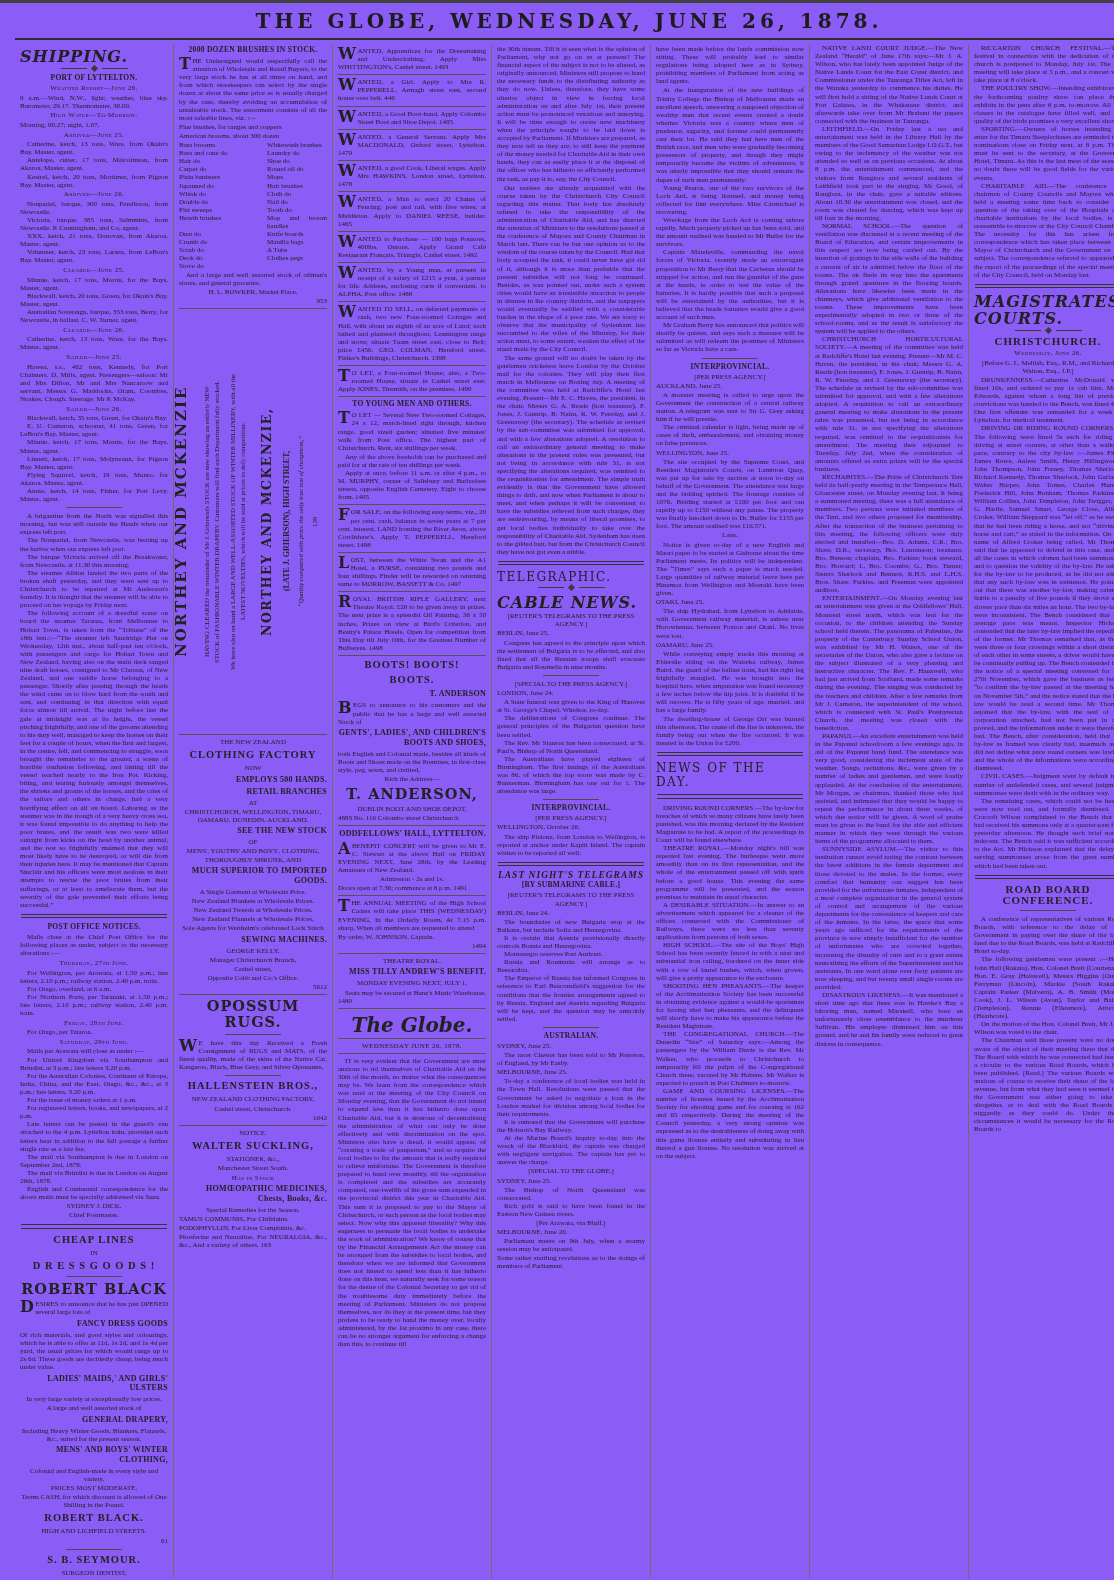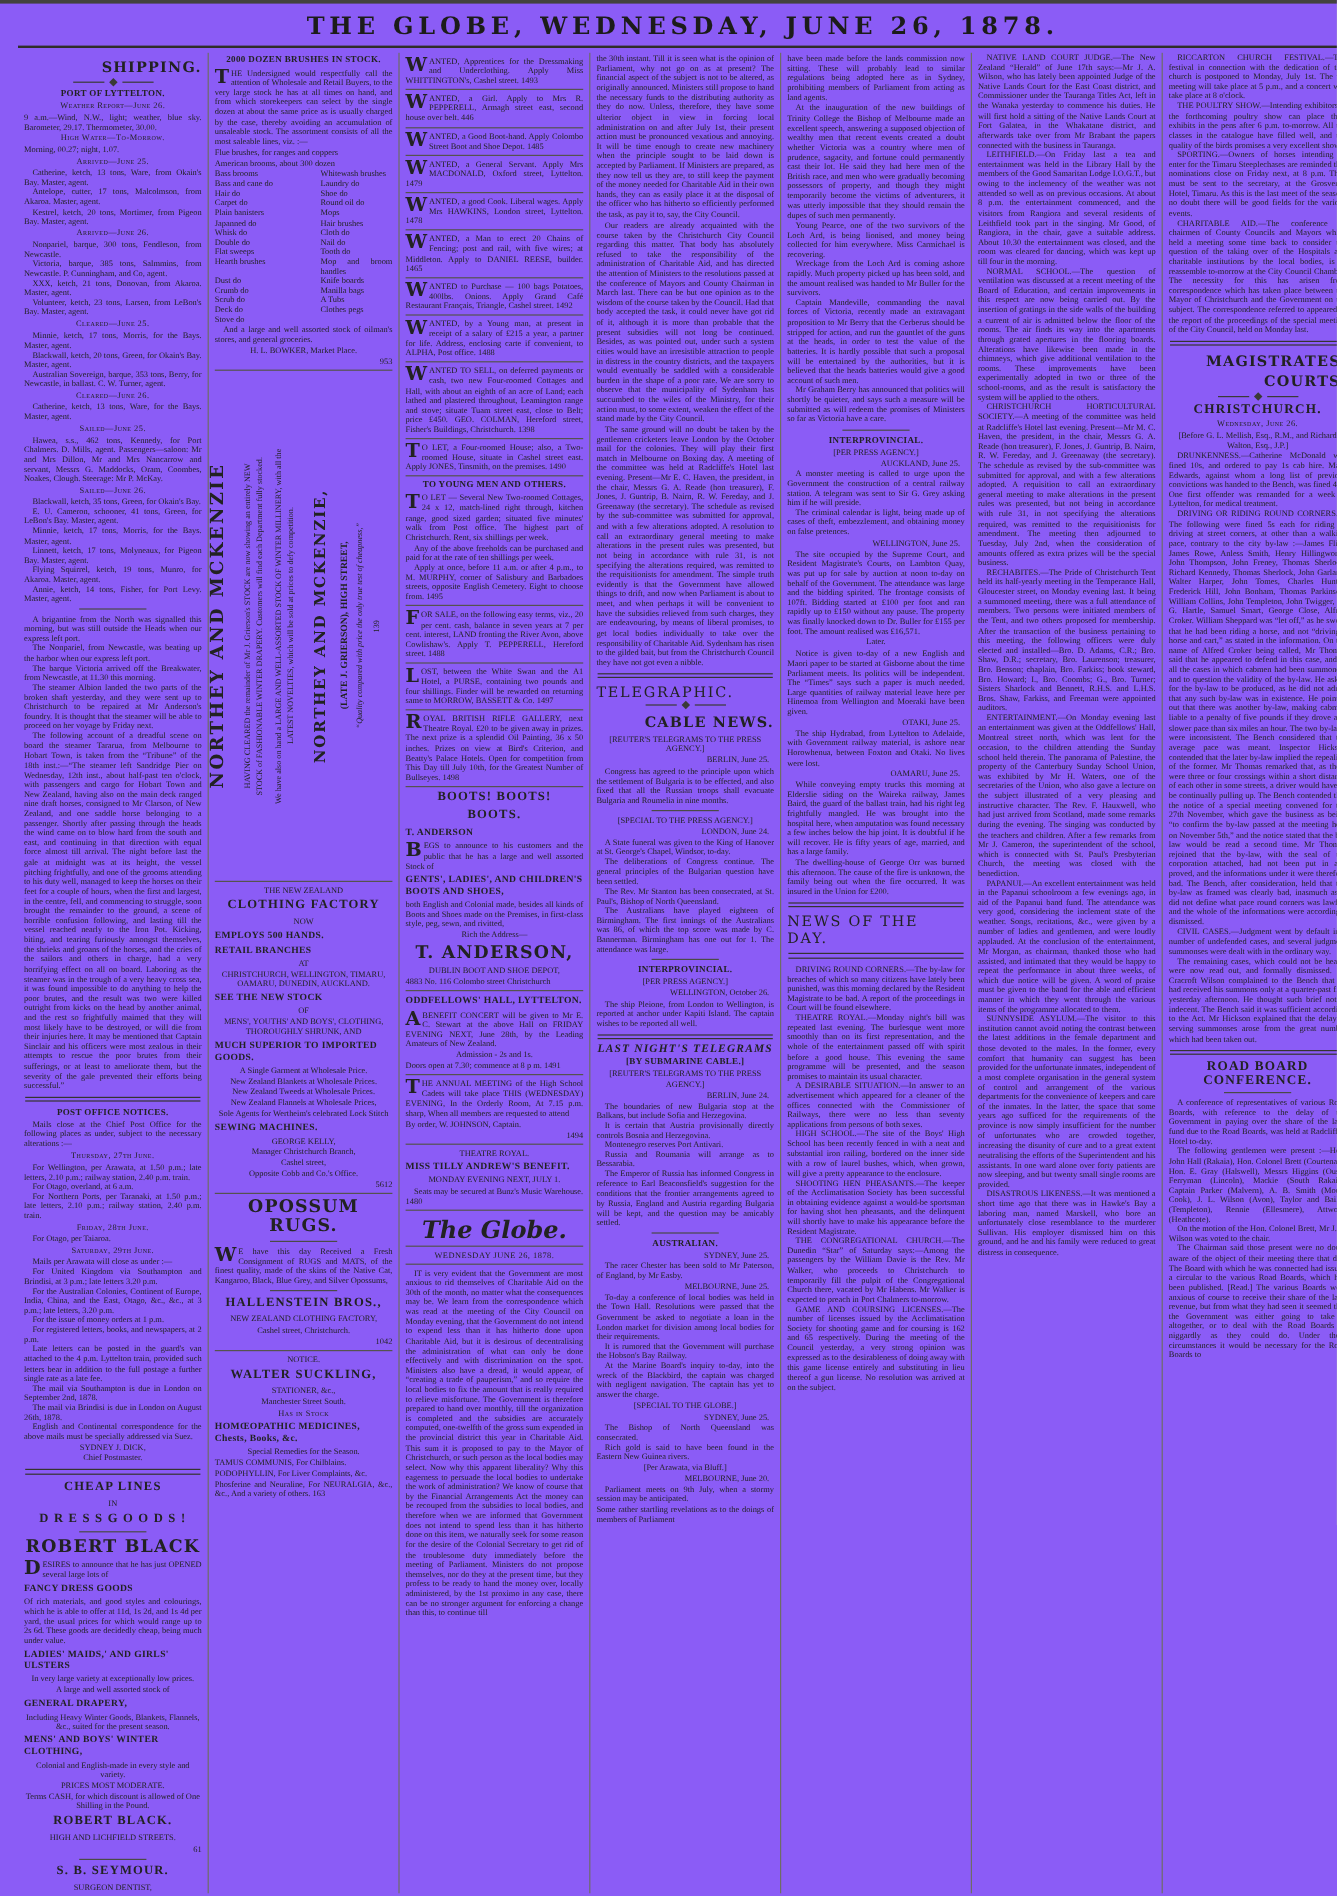--- a/index.html
+++ b/index.html
@@ -6,39 +6,39 @@
   #page{position:relative;width:1114px;height:1580px;background:#8b5cf6;overflow:hidden;
         font-family:"Liberation Serif","DejaVu Serif",serif;color:#222;padding-left:12px;}
   #topedge{position:absolute;top:0;left:0;right:0;height:3px;background:#43423e;}
   #masthead{padding-top:9px;text-align:center;font-family:"DejaVu Serif",serif;
             font-weight:bold;font-size:20px;letter-spacing:4px;color:#1c1c1a;}
   #mastrule{border-top:2px solid #2e2d2a;margin:5px 3px 0 3px;}
   #cols{display:flex;padding:4px 3px 0 3px;height:1534px;overflow:hidden;}
   .col{flex:0 0 148px;width:148px;padding:0 5px;border-right:1px solid #6e6c66;
        overflow:hidden;font-size:7px;line-height:8.1px;text-align:justify;}
   .col:last-child{border-right:none;}
-  .h1{text-align:right;font-weight:bold;font-size:12px;line-height:17px;letter-spacing:1px;
-      font-family:"DejaVu Serif",serif;margin:4px 0 1px 0;text-indent:0;}
+  .h1{text-align:left;font-weight:bold;font-size:16px;line-height:17px;letter-spacing:1px;
+      font-family:"DejaVu Serif",serif;margin:4px 0 1px 0;text-indent:0;font-style:italic;}
   .h1m{text-align:left;font-weight:normal;font-size:12px;line-height:14px;letter-spacing:1.5px;
       font-family:"DejaVu Serif",serif;margin:4px 0 1px 0;}
   .h2{text-align:center;font-weight:bold;font-size:11px;line-height:11px;letter-spacing:1px;margin:3px 0 2px 0;}
   .sc{text-align:center;font-variant:small-caps;letter-spacing:.4px;margin:1.5px 0;}
   .c{text-align:center;margin:1px 0;}
   .cb{text-align:center;font-weight:bold;font-size:7.5px;letter-spacing:.3px;margin:2px 0;}
   .it{text-align:center;font-style:italic;font-weight:bold;font-size:9.5px;letter-spacing:1px;margin:3px 0 1px 0;}
   .p{text-indent:7px;margin:0;}
   .pn{margin:1px 0;}
   .dc{margin:3px 0 1px 0;}
   .dcap{float:left;font-size:16px;line-height:14px;font-weight:bold;padding-right:1.5px;
         font-family:"DejaVu Serif",serif;}
   .adxl{text-align:center;font-weight:bold;font-size:14.5px;line-height:16px;letter-spacing:1px;
         font-family:"DejaVu Serif",serif;margin:3px 0;}
   .adlg{text-align:center;font-weight:bold;font-size:10.5px;line-height:12px;letter-spacing:1px;margin:3px 0;}
-  .admd{text-align:left;font-weight:bold;font-size:8px;line-height:9.5px;letter-spacing:.3px;margin:2.5px 0;}
-  .dl{text-align:right;padding-right:4px;margin:1px 0;}
+  .admd{text-align:right;font-weight:bold;font-size:8px;line-height:9.5px;letter-spacing:.3px;margin:2.5px 0;}
+  .dl{text-align:left;padding-right:4px;margin:1px 0;}
   .num{text-align:right;margin:1px 0;}
   .rule{width:38%;margin:4px auto;border-top:1px solid #4a4a46;height:0;}
   .rulef{border-top:1px solid #55534e;margin:3px 0;height:0;}
   .drule{border-top:1.4px solid #35342f;border-bottom:1.4px solid #35342f;height:2.4px;margin:5px 1px;}
   .orn{display:flex;align-items:center;justify-content:center;margin:1px 0 3px 0;}
   .orn::before,.orn::after{content:"";width:26px;border-top:1px solid #3a3a36;}
   .orn .d{width:5px;height:5px;background:#3a3a36;transform:rotate(45deg);margin:0 5px;}
   .pl{display:flex;margin:0;gap:37px;}
   .pl .l{width:46%;}
   .pl .r{width:54%;}

